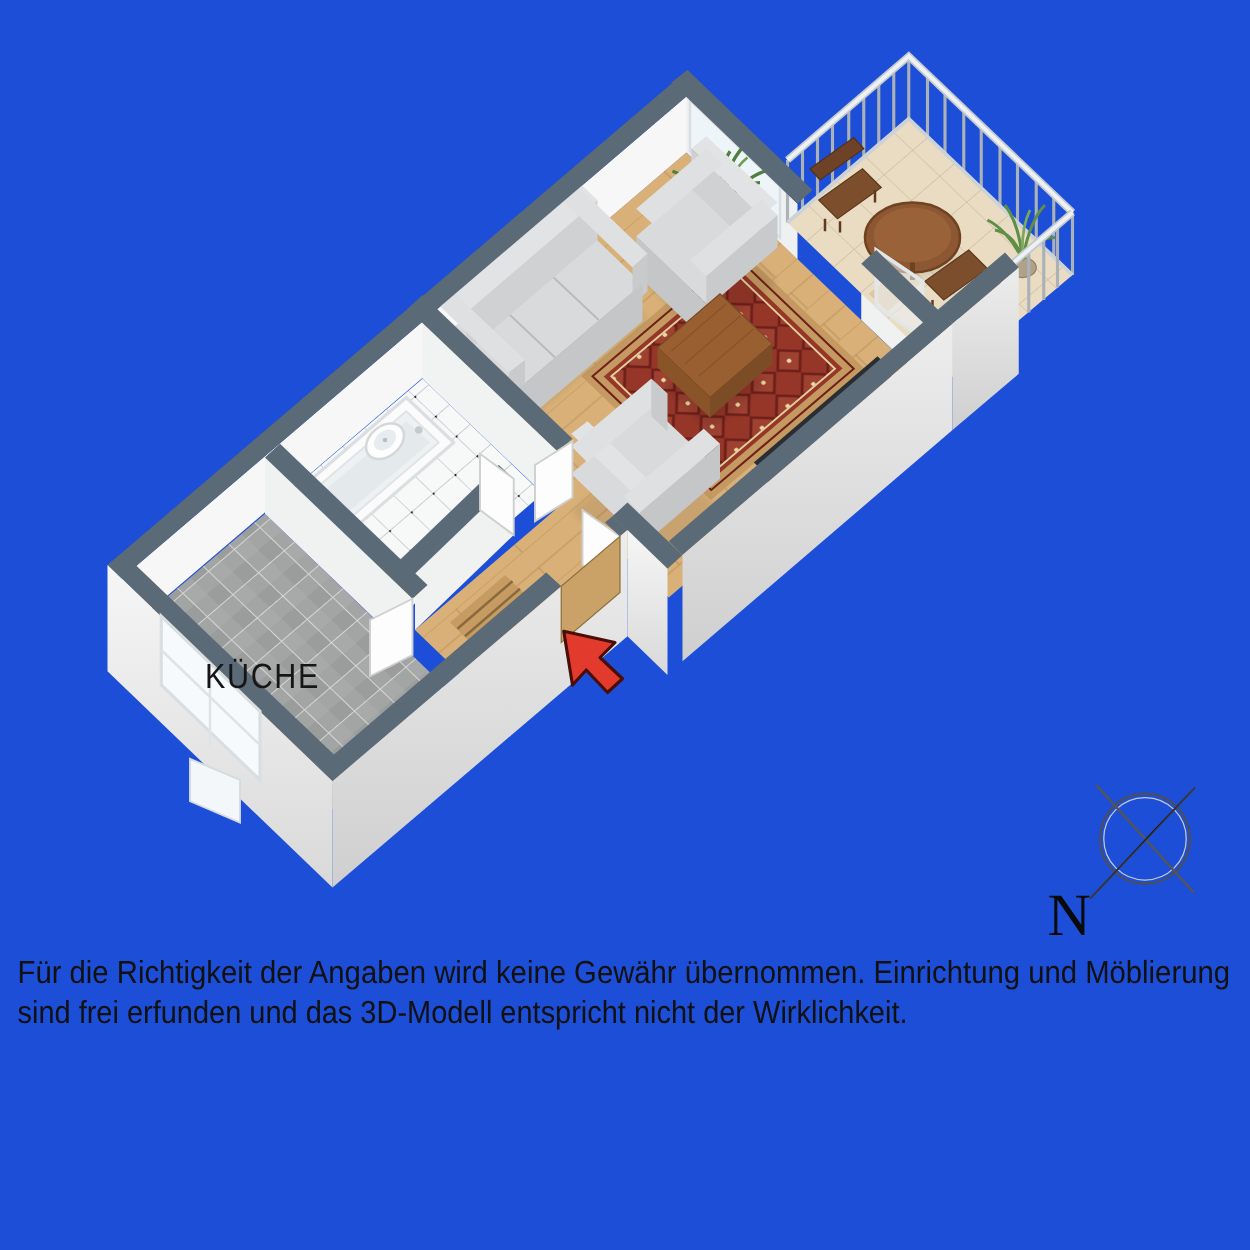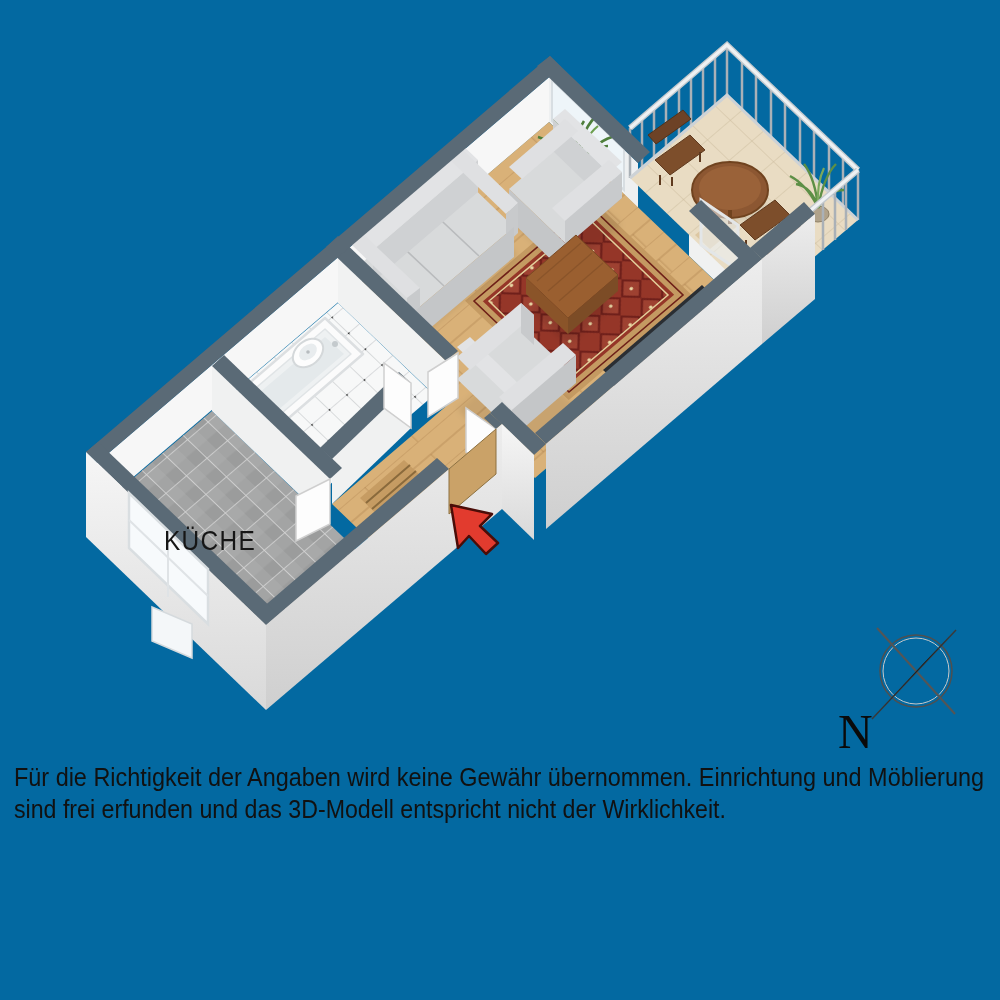--- a/index.html
+++ b/index.html
@@ -1,17 +1,17 @@
 <!DOCTYPE html>
 <html><head>
 <meta charset="utf-8">
 <style>
   html,body{margin:0;padding:0;background:#ffffff;}
   body{font-family:"Liberation Sans", sans-serif;}
-  .stage{position:relative;width:1000px;height:1000px;background:#0369a1;overflow:hidden;}
+  .stage{position:relative;width:1000px;height:1000px;background:#1d4ed8;overflow:hidden;}
   svg{display:block}
   text{font-family:"Liberation Sans", sans-serif;}
   .serifN{font-family:"Liberation Serif", serif;}
 </style>
 </head>
 <body>
 
 <div class="stage">
 <svg width="1000" height="1000" viewBox="0 0 1000 1000">
   <defs>

